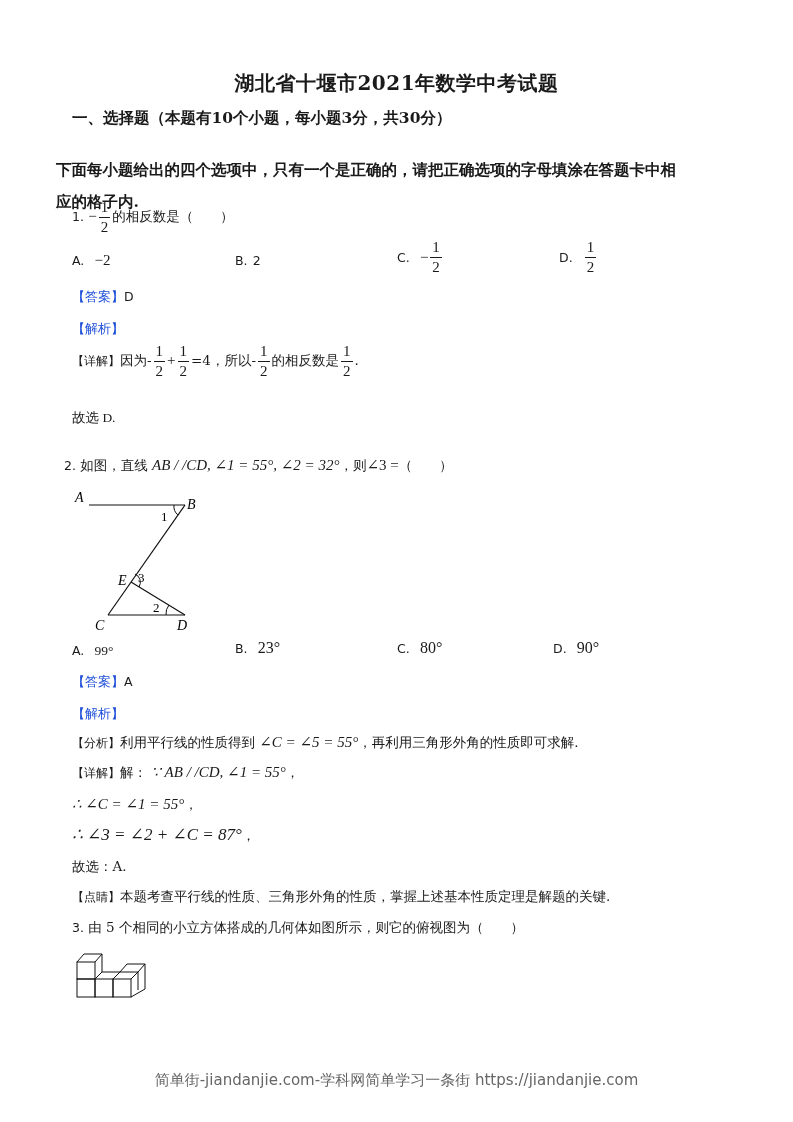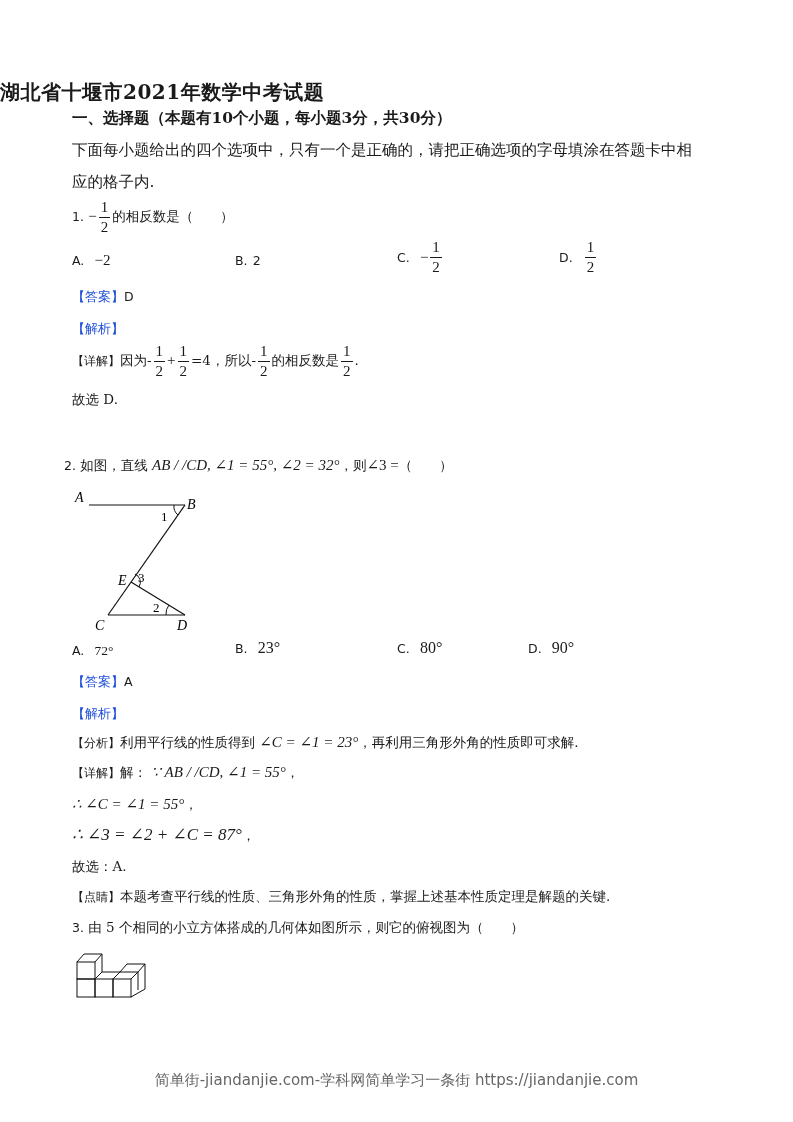--- a/index.html
+++ b/index.html
@@ -1,21 +1,21 @@
 <!DOCTYPE html>
 <html><head>
 <meta charset="utf-8">
 <style>
   html, body { margin: 0; padding: 0; background: #ffffff; }
   body { width: 793px; height: 1122px; position: relative; overflow: hidden; color: #1a1a1a;
          font-family: "DejaVu Serif", "Liberation Serif", serif; }
   .abs { position: absolute; white-space: nowrap; }
-  .title { left: 0; width: 793px; top: 70px; font-size: 20px; font-weight: bold; letter-spacing: 0.5px; margin-top: 9px; }
+  .title { left: 0; width: 793px; top: 70px; text-align: center; font-size: 20px; font-weight: bold; letter-spacing: 0.5px; }
   .sec { left: 72px; top: 108px; font-size: 15.5px; font-weight: bold; }
-  .instr { left: 72px; font-size: 15.5px; font-weight: normal; }
+  .instr { left: 56px; font-size: 15.5px; font-weight: bold; margin-top: 20px; }
   .body { font-size: 13.5px; }
   .sans { font-family: "DejaVu Sans", "Liberation Sans", sans-serif; font-size: 12.5px; }
   .math { font-family: "Liberation Serif", "DejaVu Serif", serif; font-size: 15px; }
   .it { font-style: italic; }
   .frac { display: inline-flex; flex-direction: column; align-items: center; vertical-align: middle;
           font-family: "Liberation Serif", serif; font-size: 15px; line-height: 1; margin: 0 2px; }
   .frac .num { padding: 0 2px 2px 2px; border-bottom: 1px solid #1a1a1a; }
   .frac .den { padding-top: 2px; }
   .tag-blue { color: #1d4ed8; font-family: "DejaVu Sans", sans-serif; font-size: 13px; }
   .tag-black { font-family: "DejaVu Sans", sans-serif; font-size: 12px; }
@@ -76,21 +76,21 @@
       <span class="num">1</span>
       <span class="den">2</span>
     </span><span>=4，所以-</span><span class="frac">
       <span class="num">1</span>
       <span class="den">2</span>
     </span><span>的相反数是</span><span class="frac">
       <span class="num">1</span>
       <span class="den">2</span>
     </span><span>.</span>
 </div>
-<div class="abs body" style="left:72px; top:391px;">故选 D.</div>
+<div class="abs body" style="left:72px; top:409px;font-family:Liberation Serif, serif;">故选 D.</div>
 
 <div class="abs body" style="left:64px; top:456px;">
   <span class="sans">2.</span>
   <span>如图，直线</span>
   <span class="math it">AB / /CD, ∠1 = 55°, ∠2 = 32°</span><span>，则</span><span class="math">∠3 =</span><span>（　　）</span>
 </div>
 
 <svg class="abs" style="left:65px; top:485px;" width="150" height="150" viewBox="0 0 150 150">
   <line x1="24" y1="20" x2="120" y2="20" stroke="#111" stroke-width="1.2"></line>
   <line x1="120" y1="20" x2="43" y2="130" stroke="#111" stroke-width="1.2"></line>
@@ -104,44 +104,44 @@
   <text x="30" y="145" font-size="14" font-style="italic">C</text>
   <text x="112" y="145" font-size="14" font-style="italic">D</text>
   <text x="53" y="100" font-size="14" font-style="italic">E</text>
   <text x="96" y="36" font-size="13">1</text>
   <text x="73" y="97" font-size="13">3</text>
   <text x="88" y="127" font-size="13">2</text>
 </svg>
 
 <div class="abs" style="left:72px; top:640px;">
   <span class="sans">A.</span>&nbsp;
-  <span class="math" style="font-size:13.5px;">72°</span>
+  <span class="math" style="font-size:13.5px;">99°</span>
 </div>
 <div class="abs" style="left:235px; top:638px;">
   <span class="sans">B.</span>&nbsp;
   <span class="math" style="font-size:16px;">23°</span>
 </div>
 <div class="abs" style="left:397px; top:638px;">
   <span class="sans">C.</span>&nbsp;
   <span class="math" style="font-size:16px;">80°</span>
 </div>
-<div class="abs" style="left:528px; top:638px;">
+<div class="abs" style="left:553px; top:638px;">
   <span class="sans">D.</span>&nbsp;
   <span class="math" style="font-size:16px;">90°</span>
 </div>
 
 <div class="abs" style="left:72px; top:671px;">
   <span class="tag-blue">【答案】</span><span class="sans">A</span>
 </div>
 <div class="abs" style="left:72px; top:703px;">
   <span class="tag-blue">【解析】</span>
 </div>
 <div class="abs body" style="left:72px; top:733px;">
   <span class="tag-black">【分析】</span><span>利用平行线的性质得到</span>
-  <span class="math it">∠C = ∠1 = 23°</span><span>，再利用三角形外角的性质即可求解.</span>
+  <span class="math it">∠C = ∠5 = 55°</span><span>，再利用三角形外角的性质即可求解.</span>
 </div>
 <div class="abs body" style="left:72px; top:763px;">
   <span class="tag-black">【详解】</span><span>解：</span>
   <span class="math it">∵ AB / /CD, ∠1 = 55°</span><span>，</span>
 </div>
 <div class="abs" style="left:72px; top:794px;">
   <span class="math it">∴ ∠C = ∠1 = 55°</span><span class="body">，</span>
 </div>
 <div class="abs" style="left:72px; top:824px;">
   <span class="math it" style="font-size:17px;">∴ ∠3 = ∠2 + ∠C = 87°</span><span class="body">，</span>

